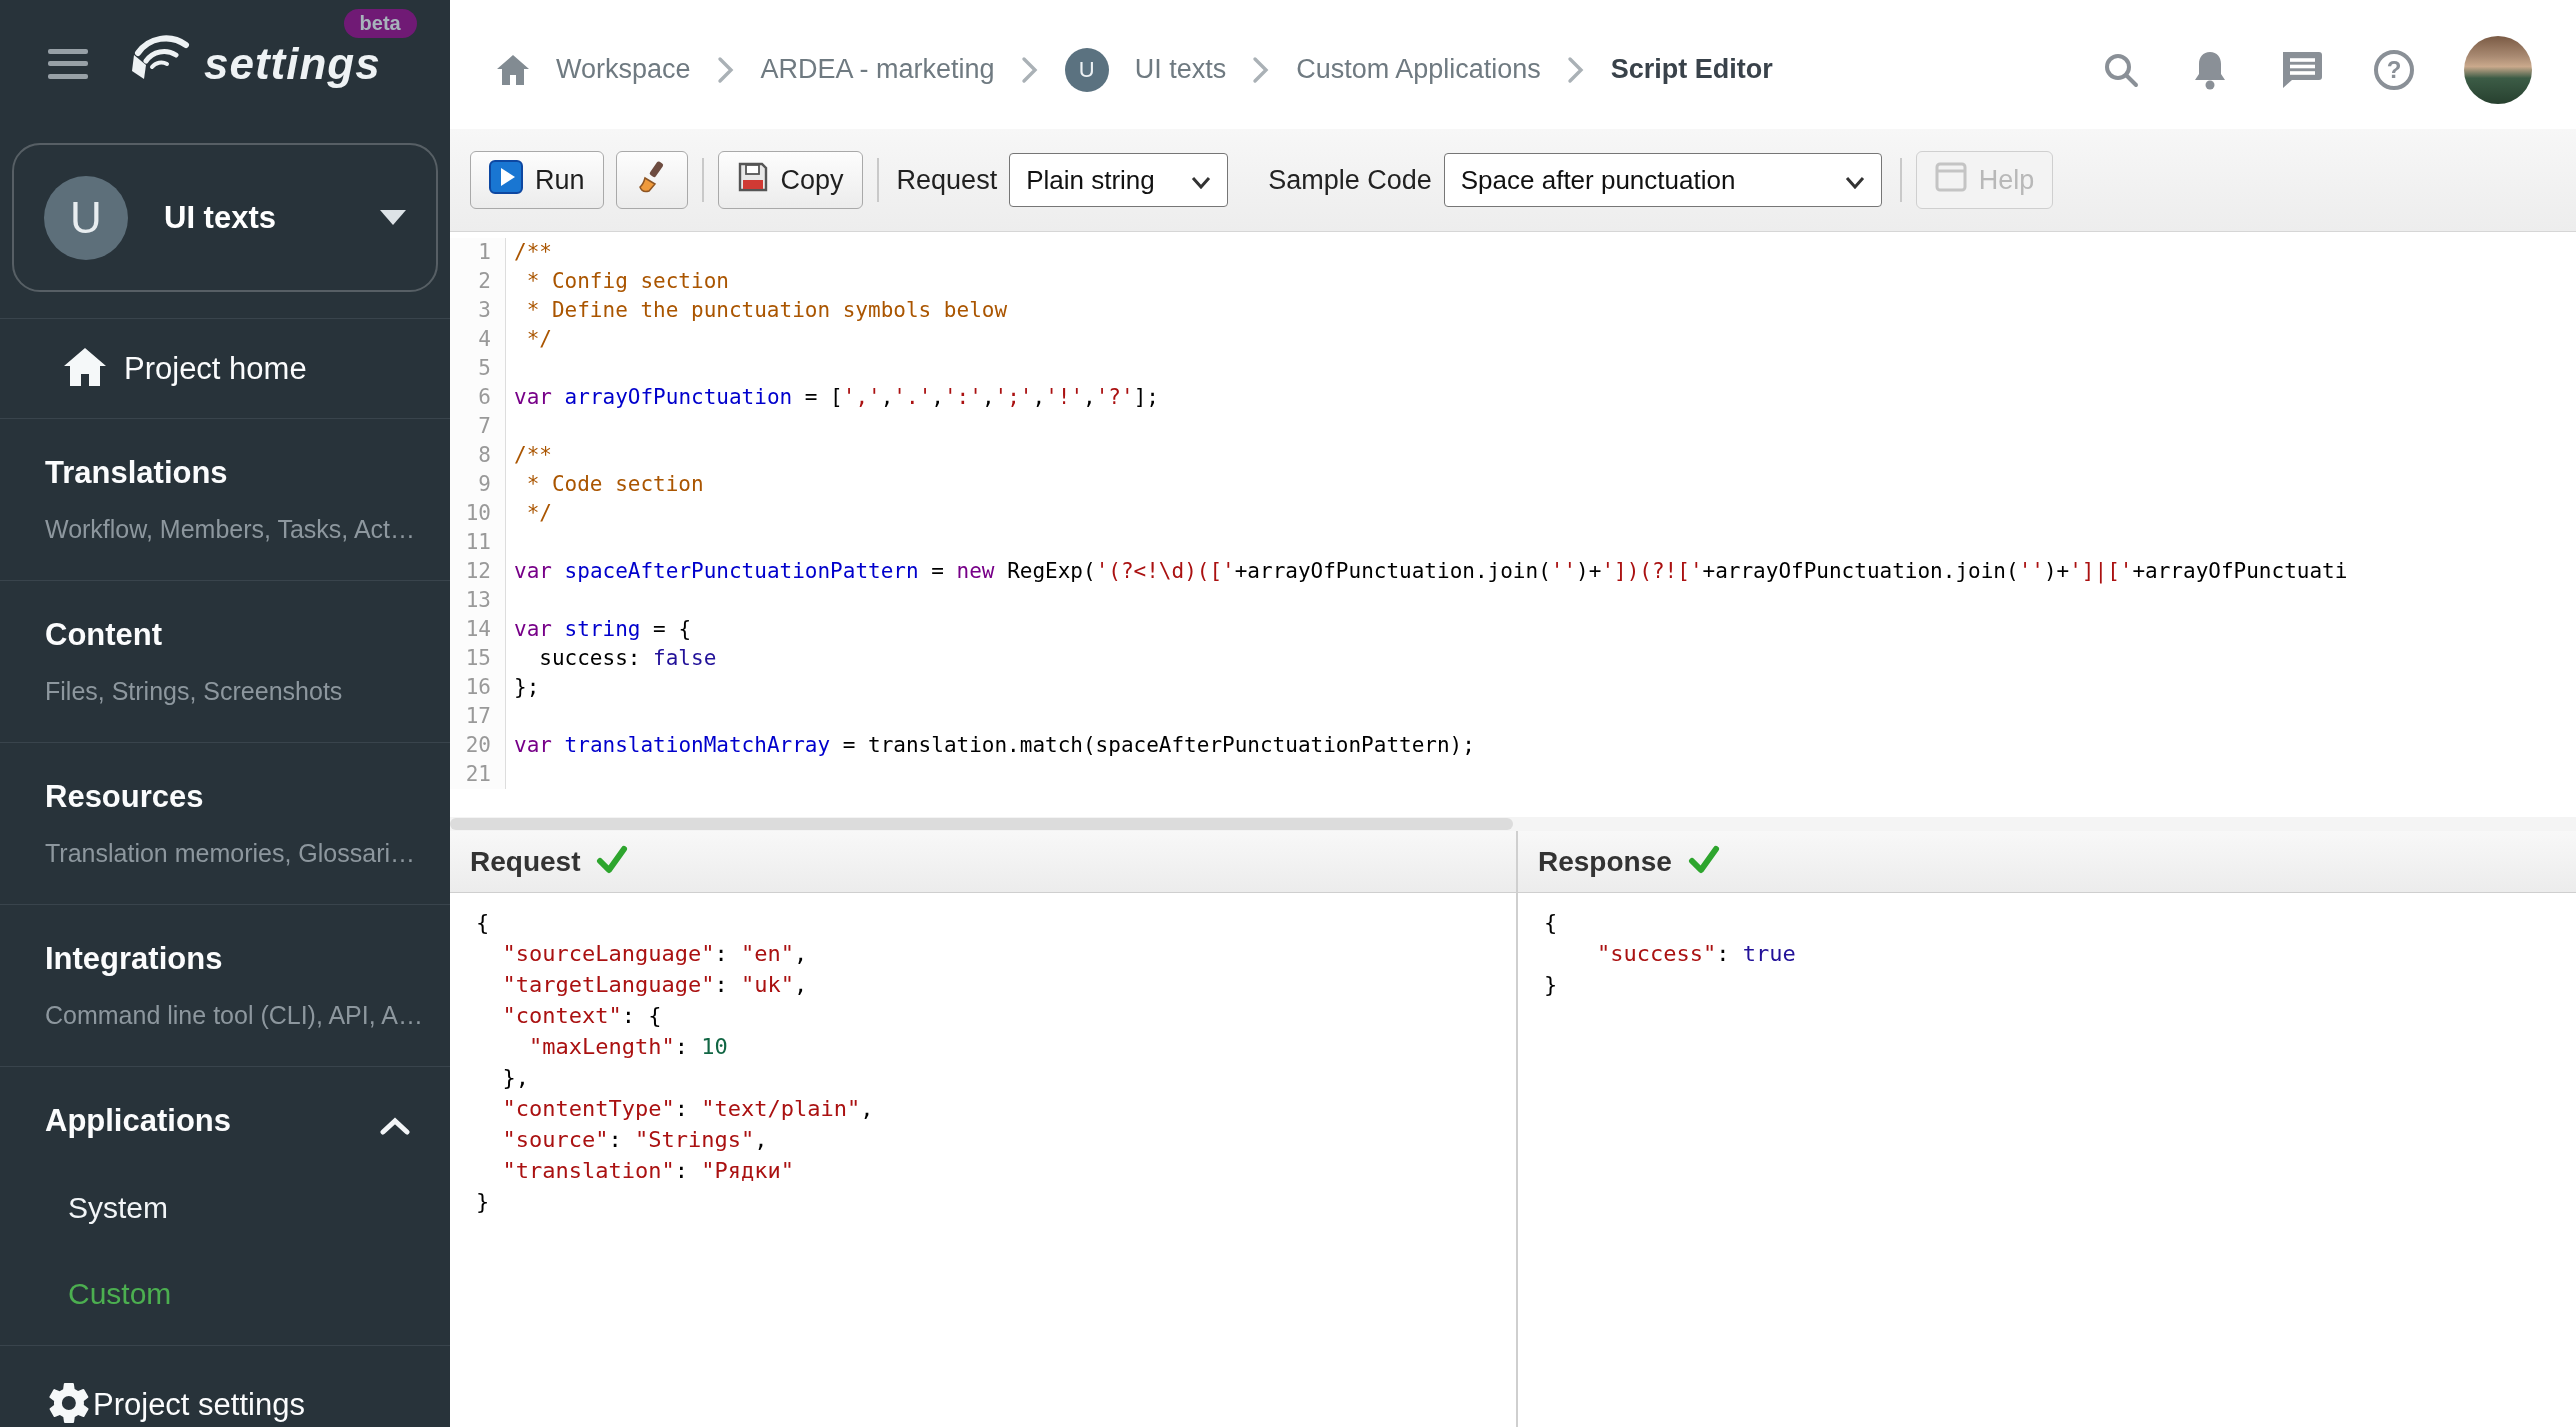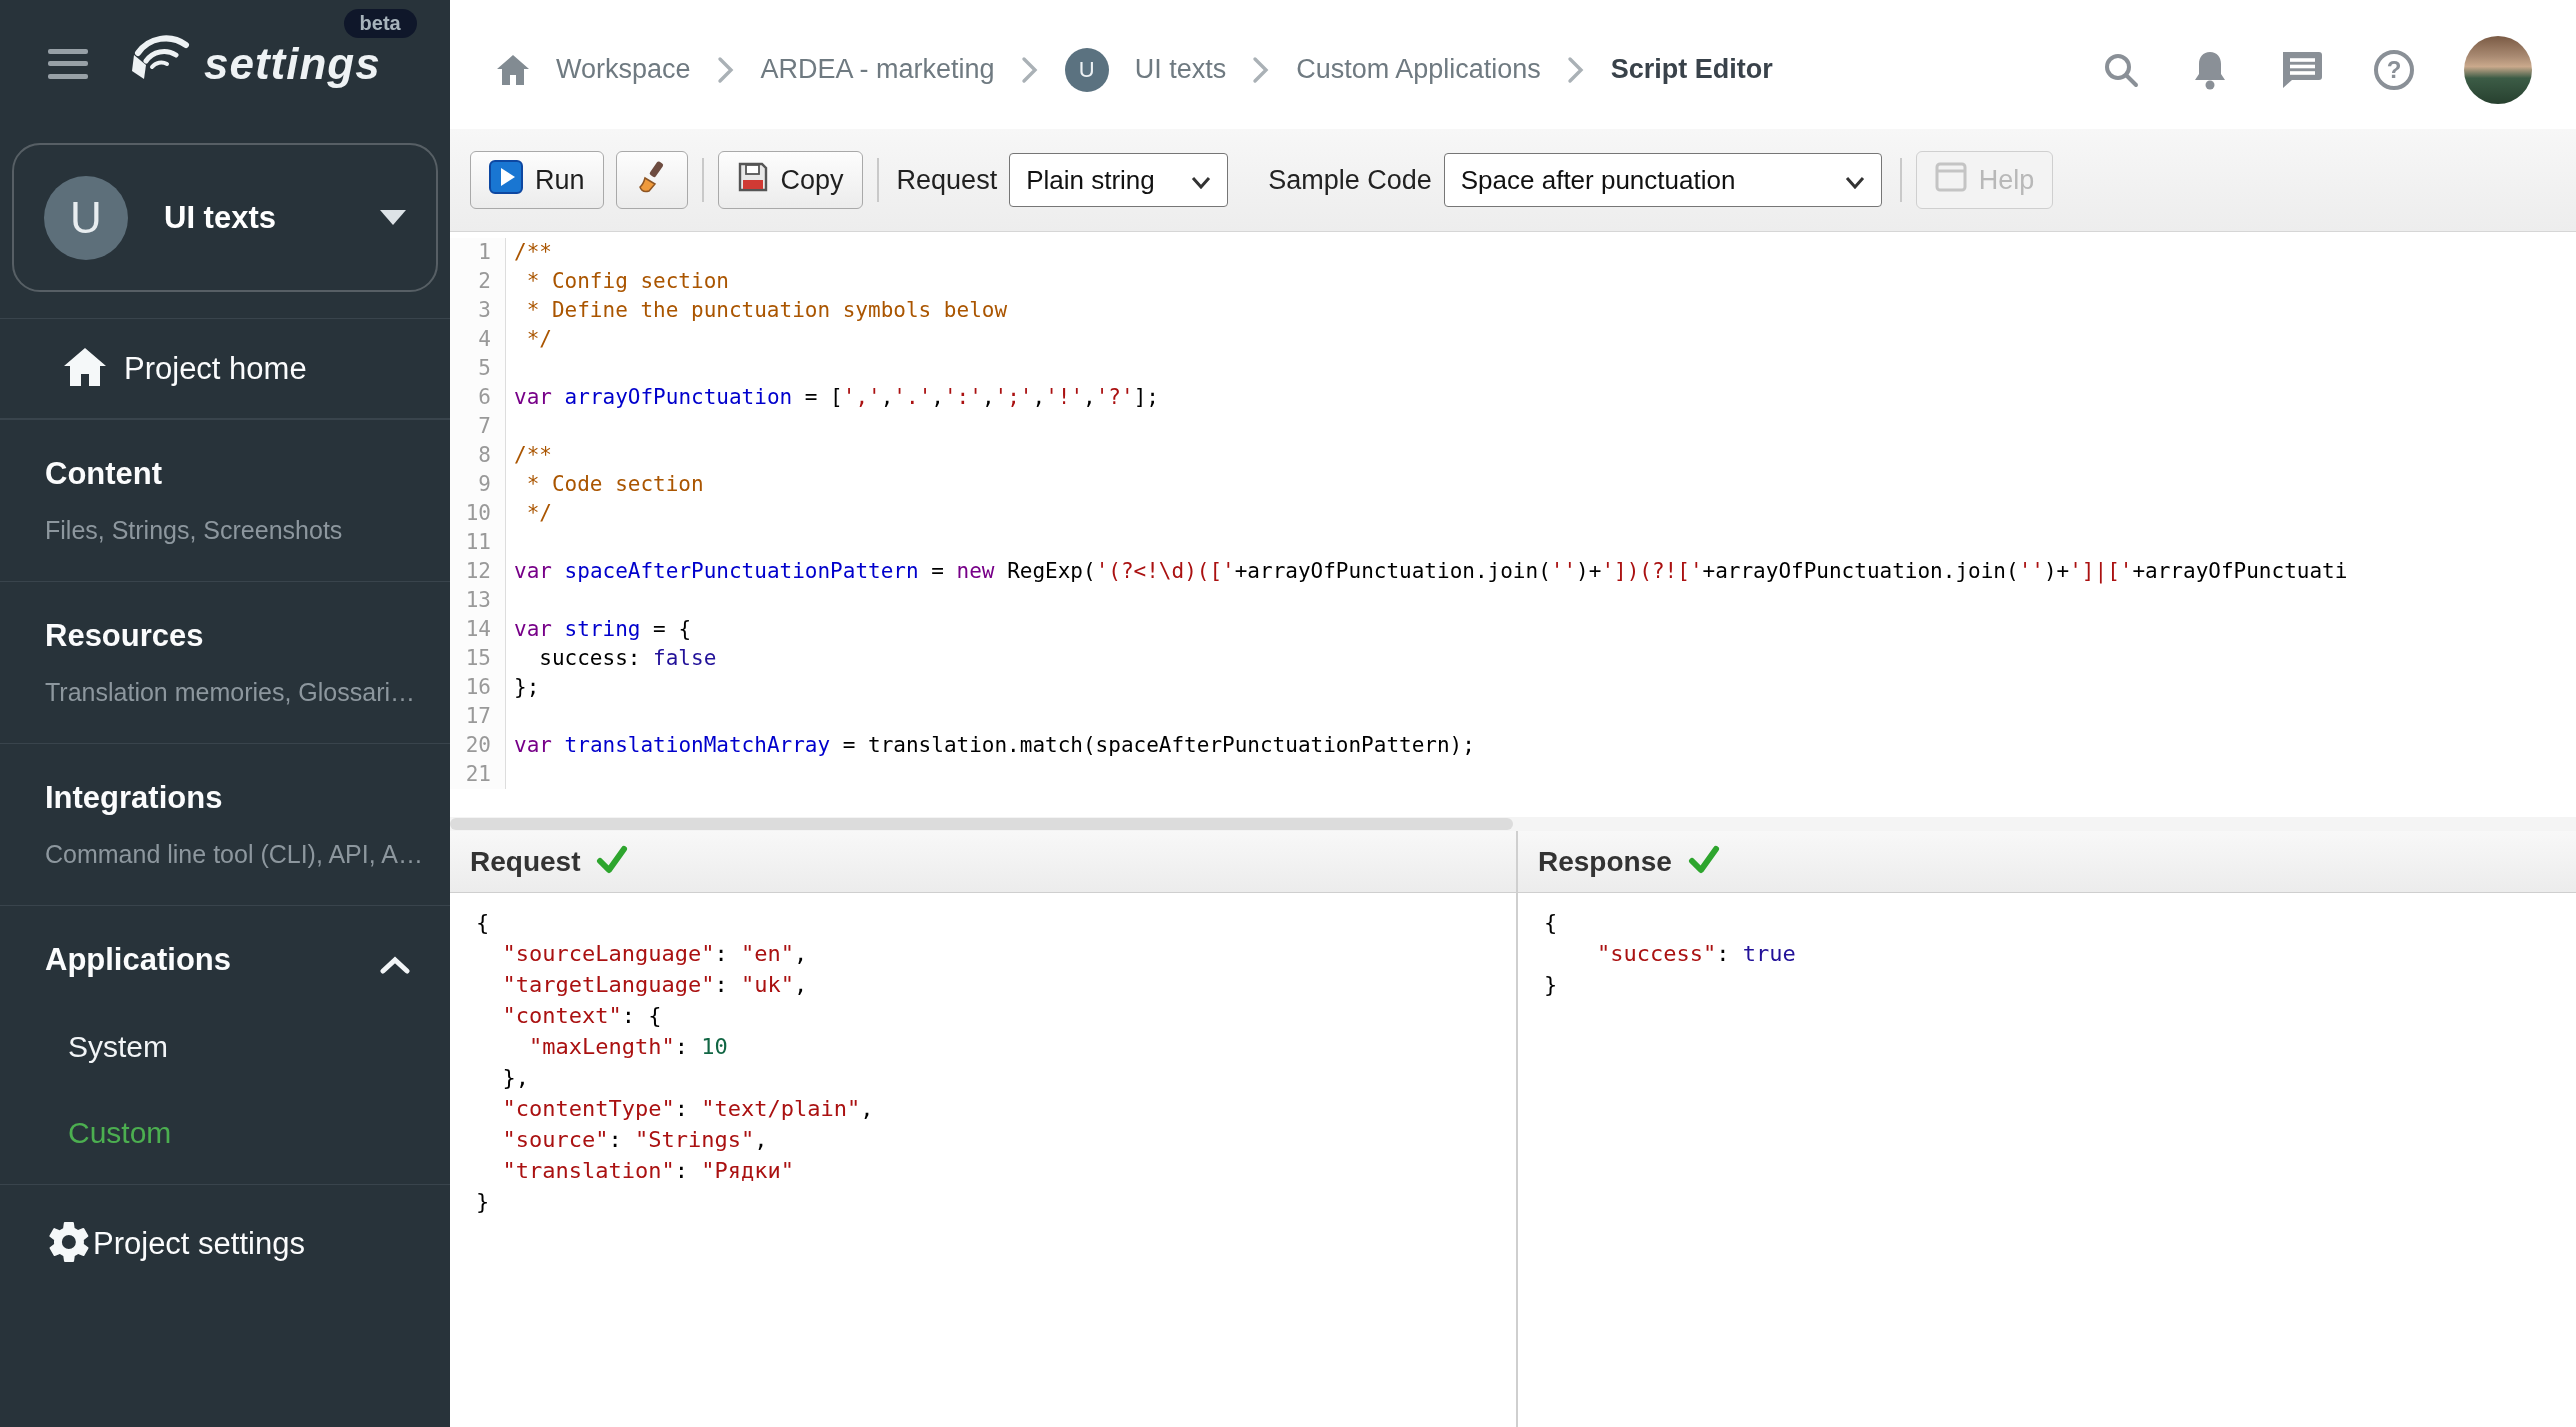--- a/index.html
+++ b/index.html
@@ -7,21 +7,21 @@
   body { font-family:"Liberation Sans", sans-serif; background:#fff; position:relative; }
 
   
   .sidebar { position:absolute; left:0; top:0; width:450px; height:1428px;
     background:#28333a; color:#fff; z-index:5; }
   .sidebar-top { height:127px; display:flex; align-items:center; padding:0 24px; position:relative; }
   .hamburger { width:40px; height:30px; display:flex; flex-direction:column; justify-content:space-between; margin-left:24px; cursor:pointer; }
   .hamburger span { display:block; height:5px; background:#97a0a6; border-radius:2px; }
   .logo-wrap { display:flex; align-items:center; margin-left:36px; position:relative; }
   .logo-text { color:#eef2f4; font-size:44px; font-weight:bold; font-style:italic; letter-spacing:1px; margin-left:10px; }
-  .beta-pill { position:absolute; top:-22px; right:-36px; background:#0f172a; color:#a7b3bb;
+  .beta-pill { position:absolute; top:-22px; right:-36px; background:#701a75; color:#a7b3bb;
     font-size:20px; padding:3px 16px; border-radius:16px; font-weight:bold; }
 
   .proj-box { margin:16px 12px 0 12px; height:149px; border:2px solid rgba(255,255,255,0.22);
     border-radius:28px; display:flex; align-items:center; padding:0 30px; cursor:pointer; }
   .proj-avatar { width:84px; height:84px; border-radius:50%; background:#5d6f7a; color:#e8edf0;
     display:flex; align-items:center; justify-content:center; font-size:44px; }
   .proj-name { font-size:31px; font-weight:bold; margin-left:36px; }
   .proj-caret { margin-left:auto; width:0; height:0; border-left:13px solid transparent;
     border-right:13px solid transparent; border-top:15px solid #dde3e7; }
 
@@ -138,20 +138,24 @@
     <span>
       <svg width="46" height="42" viewBox="0 0 46 42">
           <path d="M23 2 L44 20 L38 20 L38 40 L27 40 L27 28 L19 28 L19 40 L8 40 L8 20 L2 20 Z" fill="#f5f8f9"></path>
         </svg>
     </span>
     <span class="txt">Project home</span>
   </div>
 
   <div class="sdivider"></div>
 
+  <div class="ssection">
+    <div class="title">Translations</div>
+    <div class="subtitle">Workflow, Members, Tasks, Act…</div>
+  </div>
   <div class="sdivider"></div>
 
   <div class="ssection">
     <div class="title">Content</div>
     <div class="subtitle">Files, Strings, Screenshots</div>
   </div>
   <div class="sdivider"></div>
 
   <div class="ssection">
     <div class="title">Resources</div>

